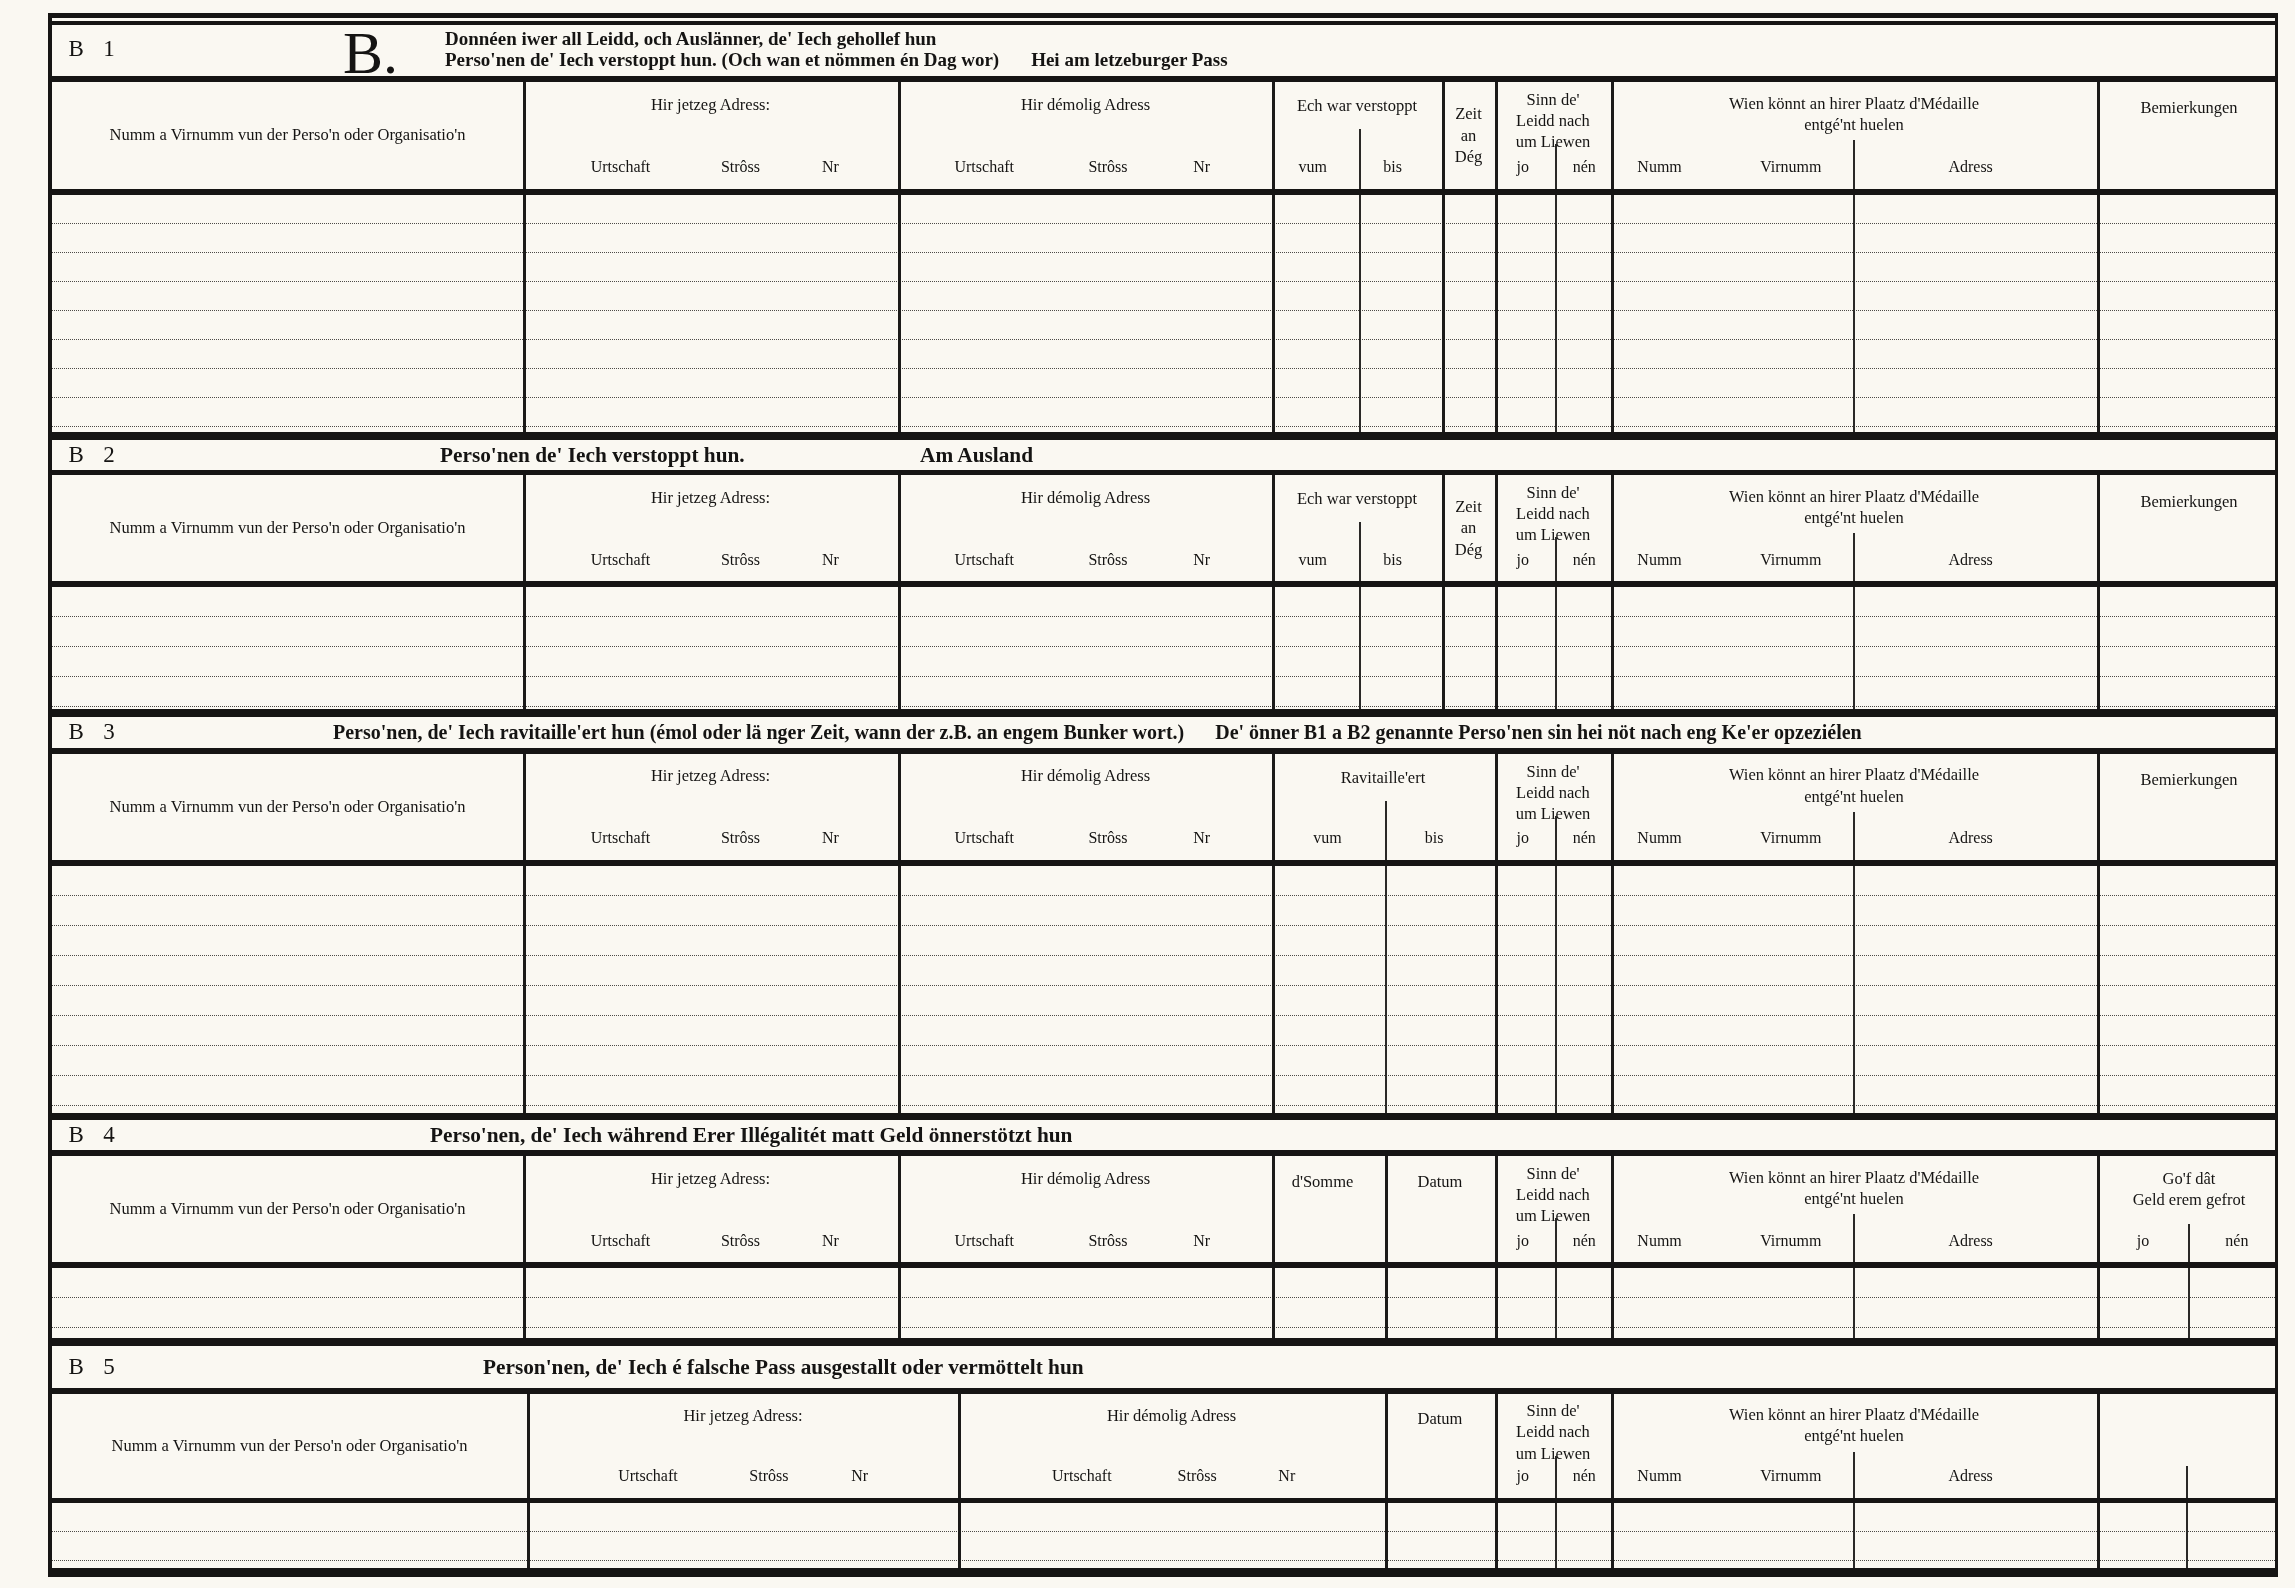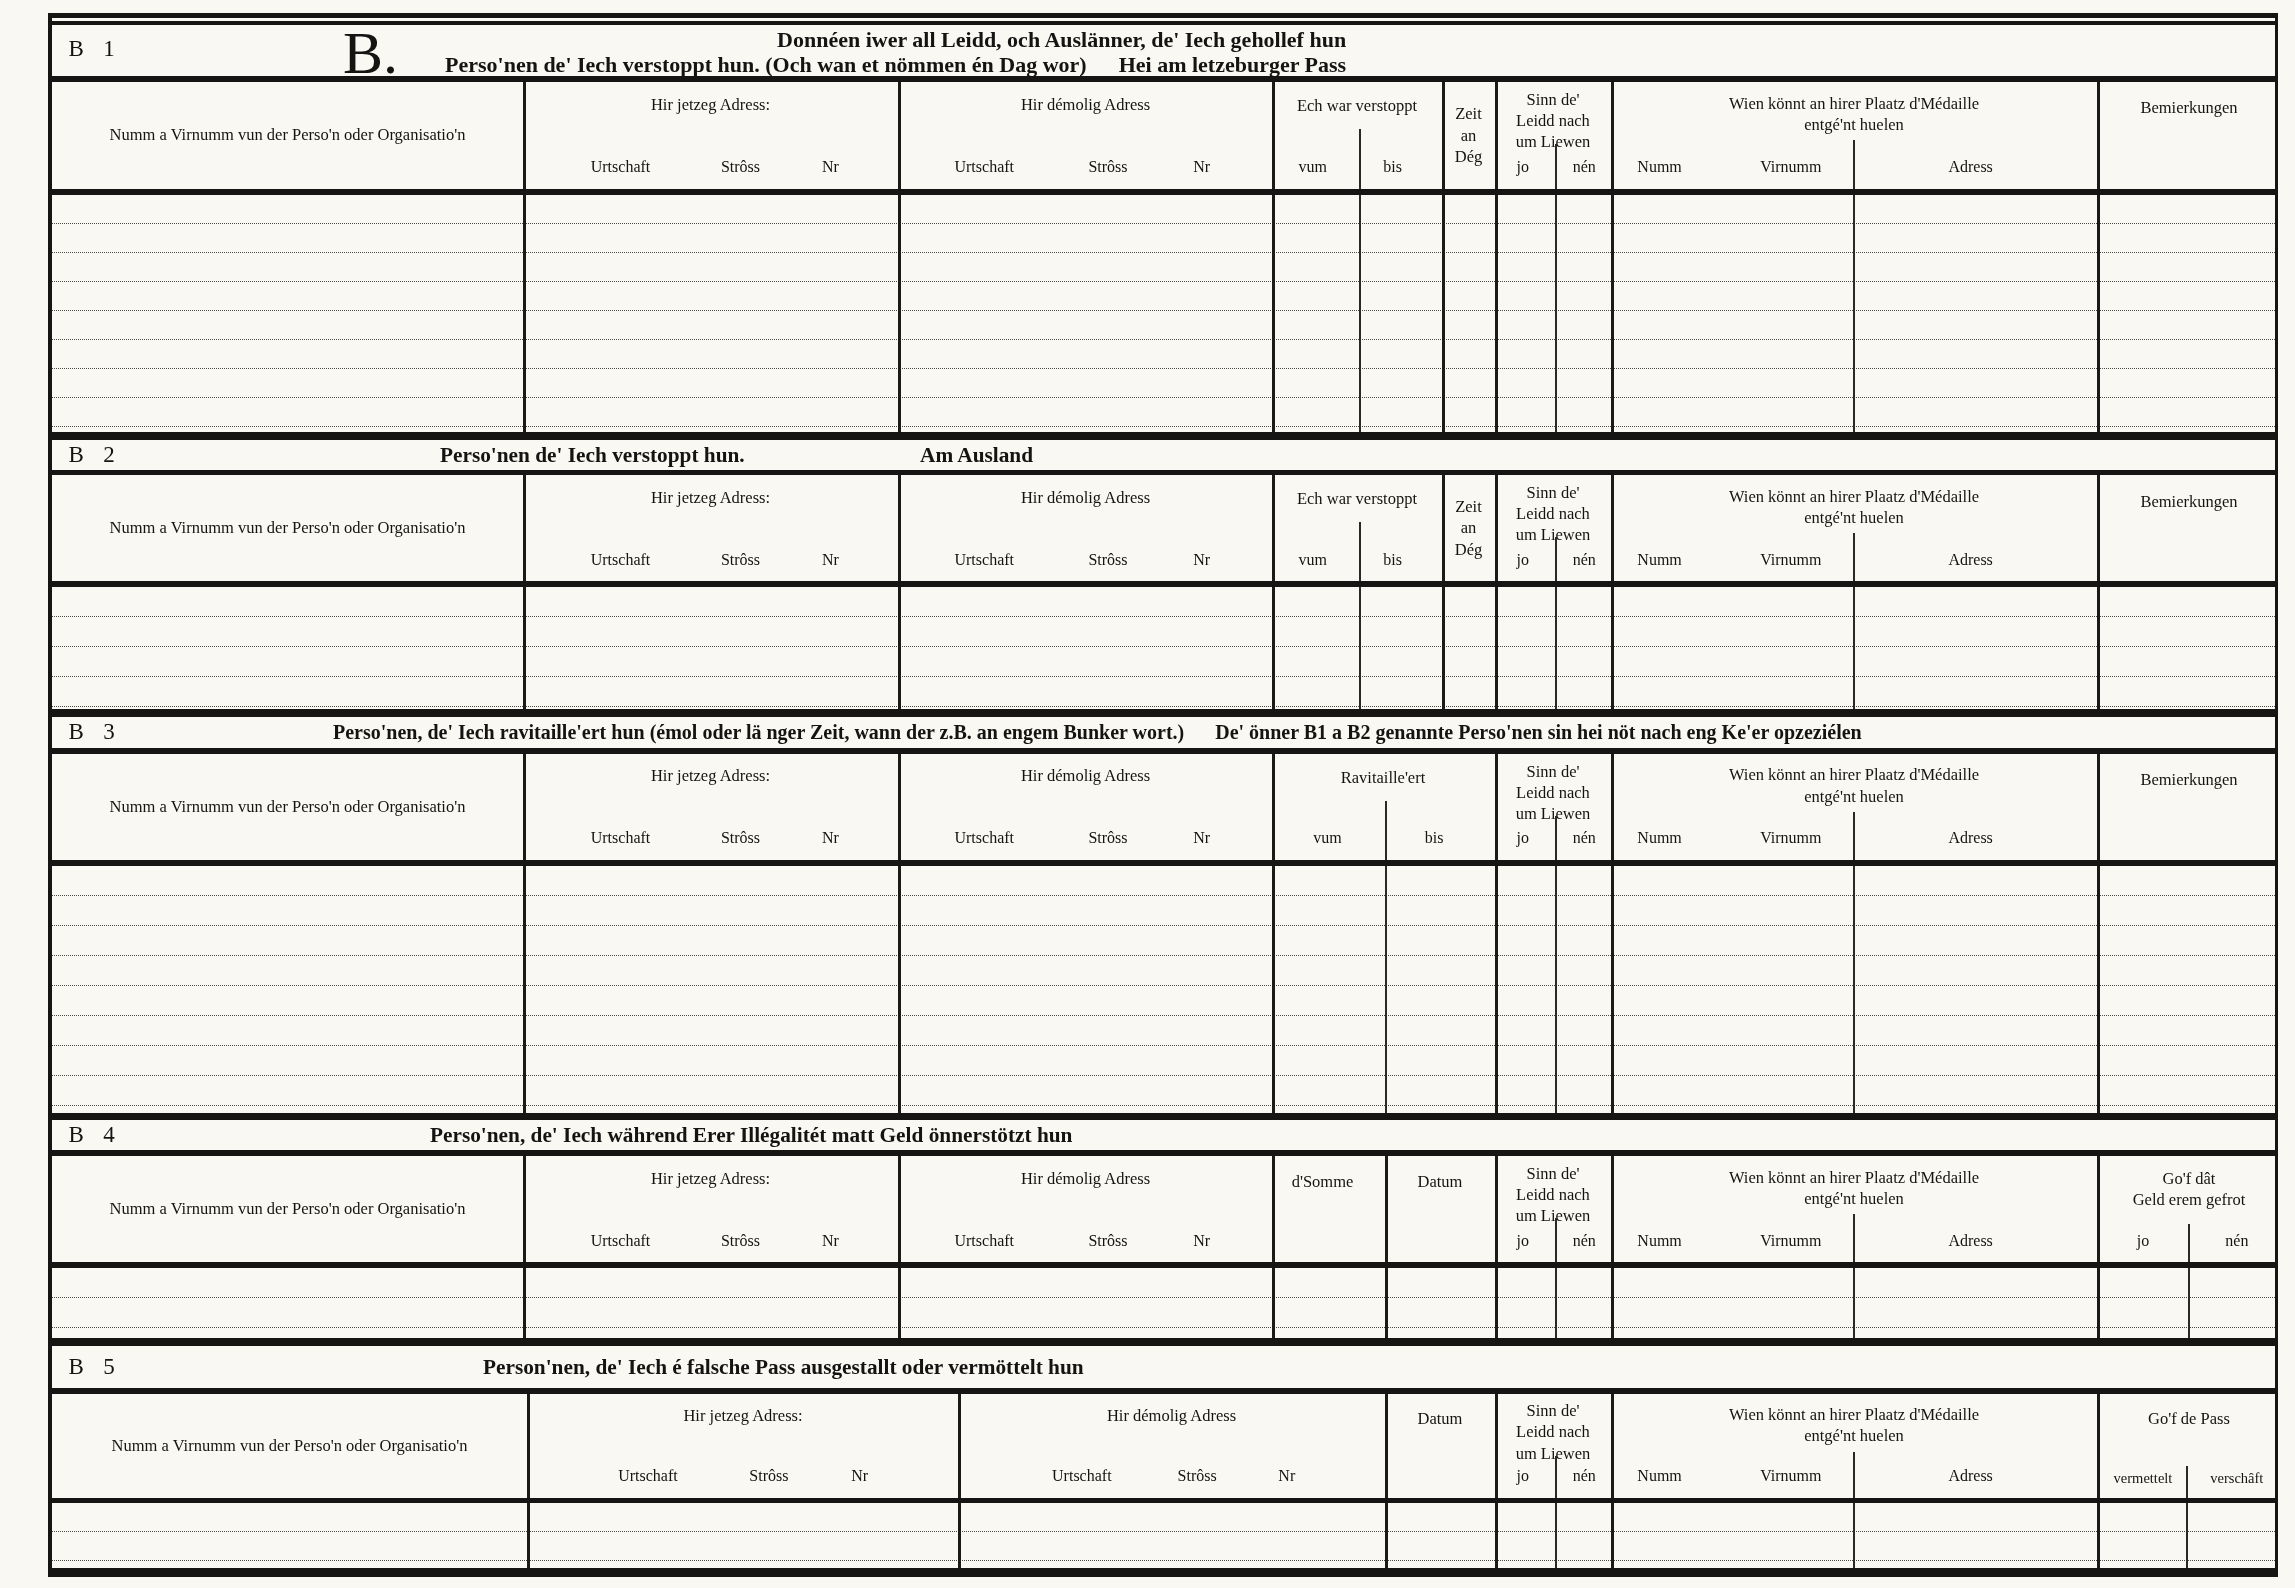--- a/index.html
+++ b/index.html
@@ -20,21 +20,21 @@
   .hrd  { position:relative; height:12.6px; }
   .hrd::before { content:""; position:absolute; left:-4.4px; right:-3.4px; top:0; height:5.3px; background:#161514; }
   .hrd::after  { content:""; position:absolute; left:-4.4px; right:-3.4px; bottom:0; height:3.9px; background:#161514; }
   
   .tb { position:relative; }
   .code { position:absolute; left:16.5px; top:50%; transform:translateY(-50%);
           font-size:23px; letter-spacing:6.8px; white-space:nowrap; }
   .tb1 .code { top:46%; }
   .bigB { position:absolute; left:291px; top:-1.9px; font-size:60px; line-height:1;
           font-weight:400; }
-  .t2 { position:absolute; left:393px; top:2.9px; font-weight:700; font-size:22px; line-height:1.12; white-space:nowrap;text-align:right; }
+  .t2 { position:absolute; left:393px; top:2.9px; font-weight:700; font-size:19px; line-height:1.12; white-space:nowrap; }
   .t2 .suffix { margin-left:32px; }
   .trow { position:absolute; top:50%; transform:translateY(-50%); font-weight:700; font-size:21.3px; white-space:nowrap; }
   .b3t { font-size:20px; }
   .suffix { font-weight:700; }
   
   .hd { position:relative; }
   .bd { position:relative; }
   .vl { position:absolute; top:0; bottom:0; width:3.4px; background:#1b1a19; }
   .vl.thin { width:1.5px; background:#2a2927; }
   .cell { position:absolute; top:0; bottom:0; }
@@ -435,25 +435,20 @@
     </div>
     <div class="cell" style="left:1559px;width:486px">
       <div class="lbl" style="top:10.7px">
         <div>Wien könnt an hirer Plaatz d'Médaille</div>
         <div>entgé'nt huelen</div>
       </div>
       <span class="sub" style="left:10%">Numm</span>
       <span class="sub" style="left:37%">Virnumm</span>
       <span class="sub" style="left:74%">Adress</span>
     </div>
-    <div class="cell" style="left:2045px;width:184px">
-      <div class="lbl" style="top:14.5px">Go'f de Pass</div>
-      <span class="sub lo" style="left:25%;font-size:14.5px">vermettelt</span>
-      <span class="sub lo" style="left:76%;font-size:14.5px">verschâft</span>
-    </div>
     <div class="vl" style="left:475px"></div>
     <div class="vl" style="left:906px"></div>
     <div class="vl" style="left:1333px"></div>
     <div class="vl" style="left:1443px"></div>
     <div class="vl" style="left:1559px"></div>
     <div class="vl" style="left:2045px"></div>
     <div class="vl thin" style="left:1503px;top:62px"></div>
     <div class="vl thin" style="left:1801px;top:58px"></div>
     <div class="vl thin" style="left:2134px;top:72px"></div>
   </div>

